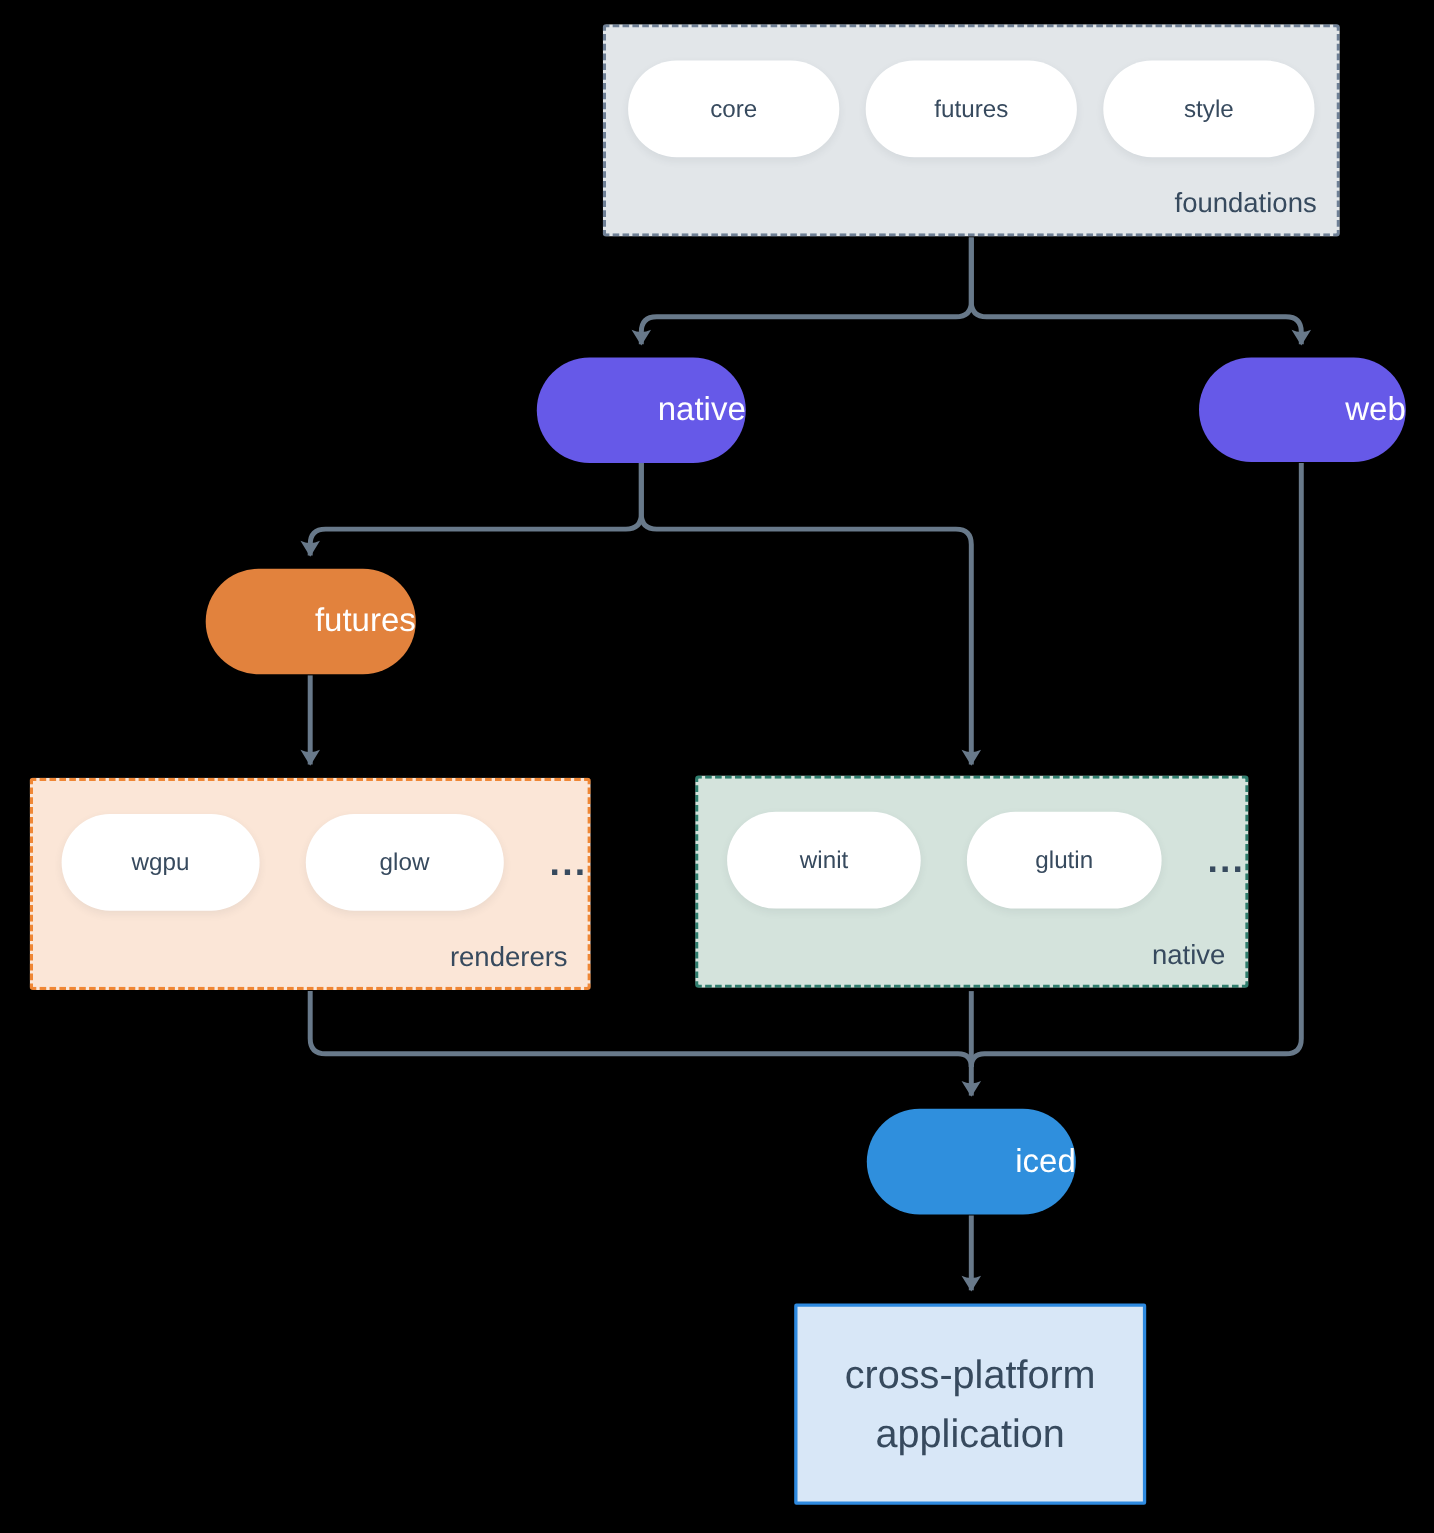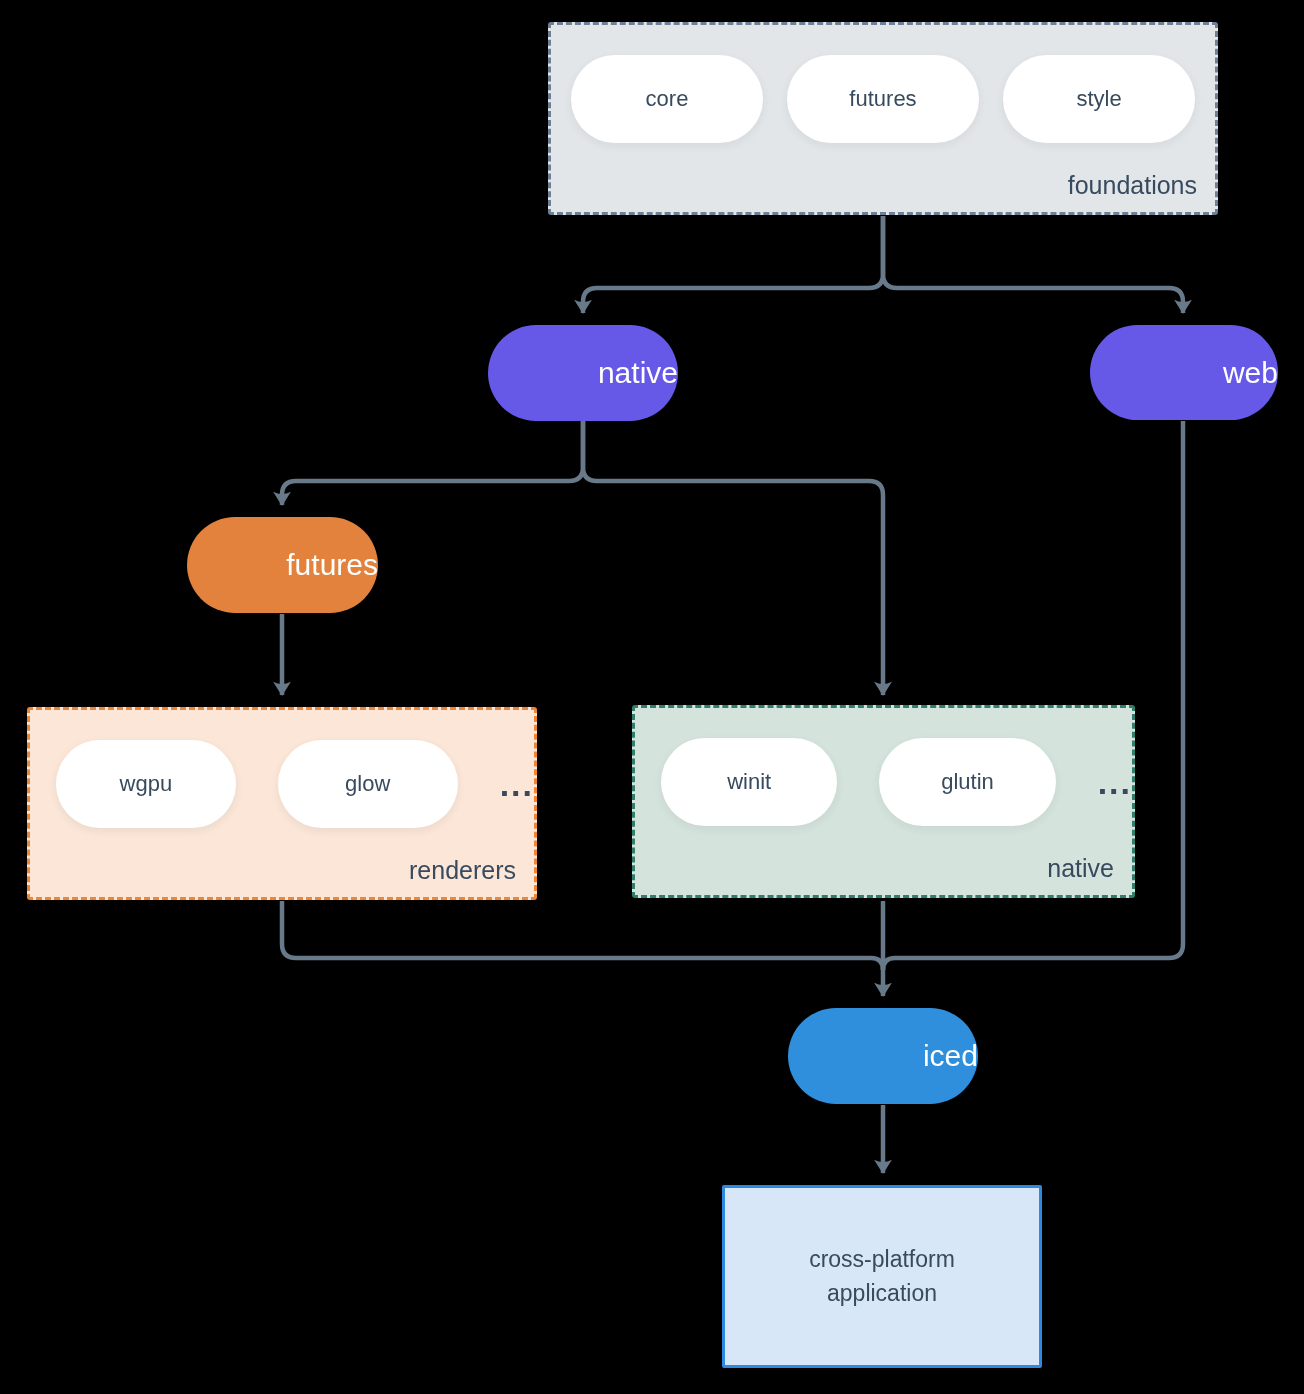--- a/index.html
+++ b/index.html
@@ -63,21 +63,21 @@
   }
   .node-native{left:488px;top:325px;width:190px;height:96px;background:var(--native_web);}
   .node-web{left:1090px;top:325px;width:188px;height:95px;background:var(--native_web);}
   .node-graphics{left:187px;top:517px;width:191px;height:96px;background:var(--graphics);}
   .node-iced{left:788px;top:1008px;width:190px;height:96px;background:var(--iced);}
   .app-box{
     position:absolute;left:722px;top:1185px;width:320px;height:183px;
     background:var(--application_fill);border:3px solid var(--application_border);
     box-sizing:border-box;border-radius:2px;
     display:flex;flex-direction:column;align-items:center;justify-content:center;
-    font-size:23px;line-height:1.45;color:var(--dark_text);
+    font-size:36px;line-height:1.45;color:var(--dark_text);
   }
 </style>
 </head>
 <body>
 
 <div>
 
   <svg class="connectors" viewBox="0 0 1304 1394">
     <defs>
       <marker id="arrow" markerUnits="userSpaceOnUse" markerWidth="20" markerHeight="20" viewBox="0 0 16 18" refX="13" refY="9" orient="auto">

